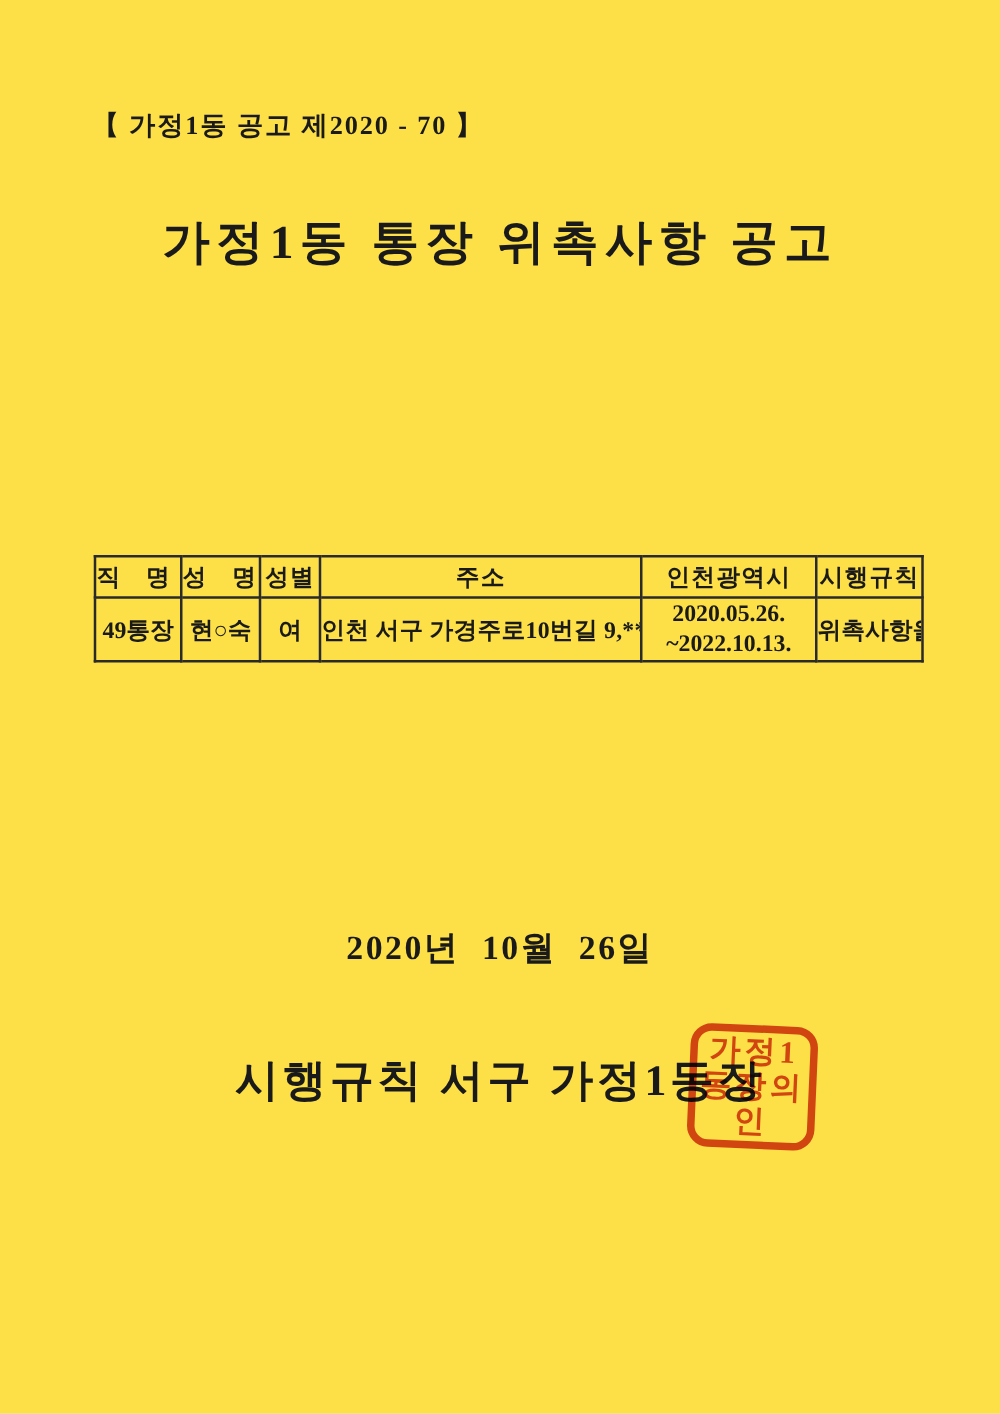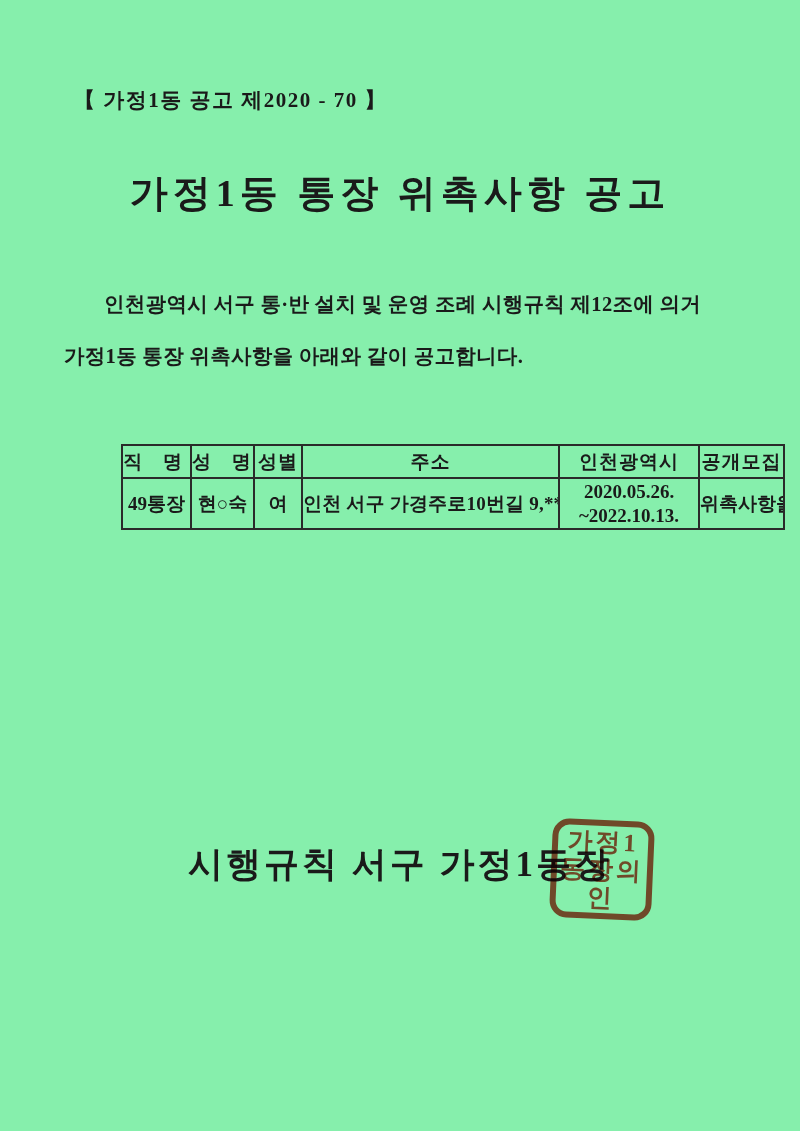--- a/index.html
+++ b/index.html
@@ -4,21 +4,21 @@
 <style>
   * { margin: 0; padding: 0; box-sizing: border-box; }
   html, body { background: #e8e8e8; }
   body { font-family: "Liberation Serif", "DejaVu Serif", serif; }
 
   .page {
     position: relative;
     width: 800px;
     height: 1131px;
     margin: 0 auto;
-    background: #86efac;
+    background: #fde047;
     color: #1a1a1a;
     overflow: hidden;
   }
 
   .notice-number {
     position: absolute;
     left: 74px;
     top: 86px;
     font-size: 21px;
     font-weight: bold;
@@ -51,21 +51,20 @@
   .body-line { white-space: pre; }
   .body-line.indent { padding-left: 40px; }
 
   table.appointment {
     position: absolute;
     left: 75px;
     top: 444px;
     width: 662px;
     border-collapse: collapse;
     table-layout: fixed;
-    margin-left: 46px;
   }
   table.appointment th,
   table.appointment td {
     border: 2px solid #2a2a2a;
     font-size: 19px;
     font-weight: bold;
     text-align: center;
     vertical-align: middle;
     padding: 0;
     overflow: hidden;
@@ -130,59 +129,56 @@
 </style>
 </head>
 <body>
 
 <div class="page">
 
   <div class="notice-number">【 가정1동 공고 제2020 - 70 】</div>
 
   <div class="doc-title">가정1동 통장 위촉사항 공고</div>
 
-  <div class="body-text">
-    <div class="body-line indent">인천광역시 서구 통·반 설치 및 운영 조례 시행규칙 제12조에 의거</div>
-    <div class="body-line">가정1동 통장 위촉사항을 아래와 같이 공고합니다.</div>
-  </div>
 
   <table class="appointment">
     <colgroup>
       <col style="width:69px">
       <col style="width:63px">
       <col style="width:48px">
       <col style="width:257px">
       <col style="width:140px">
       <col style="width:85px">
     </colgroup>
     <thead>
       <tr>
         <th class="w-sp">직 명</th>
         <th class="w-sp">성 명</th>
         <th>성별</th>
         <th>주소</th>
         <th>인천광역시</th>
-        <th>공개모집</th>
+        <th>시행규칙</th>
       </tr>
     </thead>
     <tbody>
       <tr>
         <td>49통장</td>
         <td>현○숙</td>
         <td>여</td>
         <td class="cell-address">인천 서구 가경주로10번길 9,***</td>
         <td class="cell-period">
           <span class="line">2020.05.26.</span>
           <span class="line">~2022.10.13.</span>
         </td>
         <td>위촉사항을</td>
       </tr>
     </tbody>
   </table>
 
+  <div class="announce-date">2020년  10월  26일</div>
 
   <div class="signature">시행규칙 서구 가정1동장</div>
 
   <div class="seal">
     <div class="seal-text">가정1동장의인</div>
   </div>
 
 </div>
 
 </body></html>

